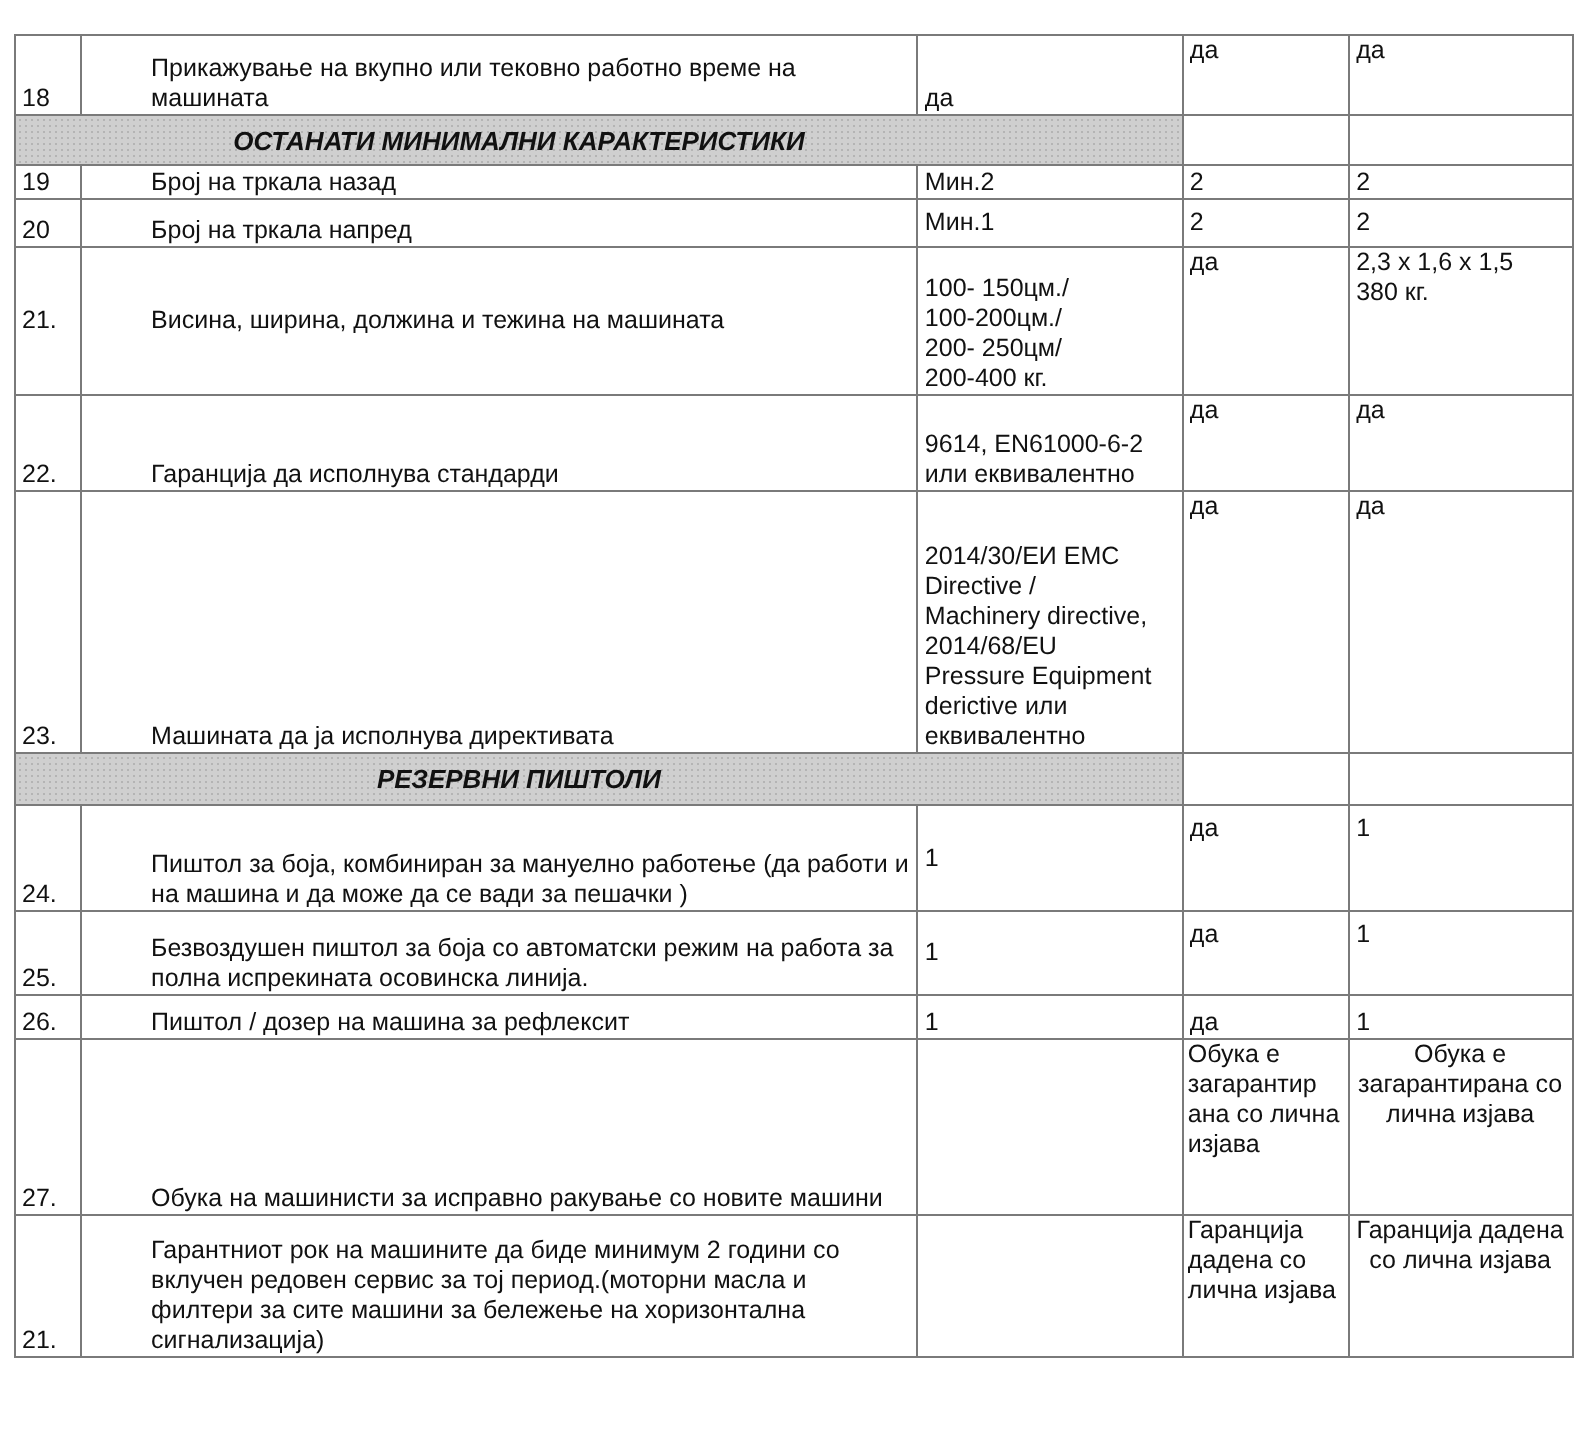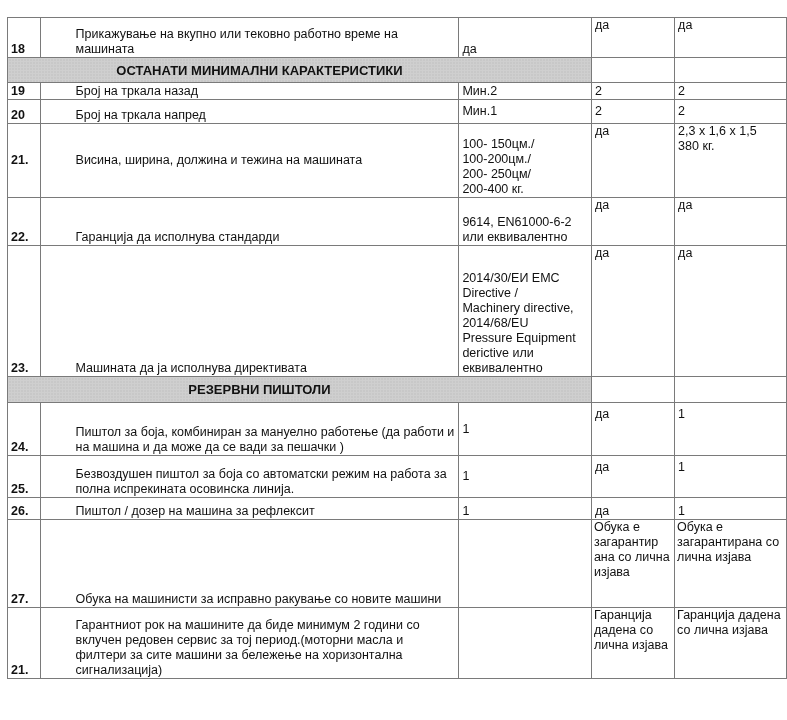--- a/index.html
+++ b/index.html
@@ -1,32 +1,32 @@
 <!DOCTYPE html>
 <html><head>
 <meta charset="utf-8">
 <style>
   html, body { margin: 0; padding: 0; background: #ffffff; }
   body { width: 787px; height: 720px; position: relative; overflow: hidden;
          font-family: "Liberation Sans", sans-serif; color: #111; font-size: 12.5px; }
   table { position: absolute; left: 7px; top: 17px; border-collapse: collapse; table-layout: fixed; }
   td { border: 1px solid #7a7a7a; padding: 0 3px; line-height: 15px; vertical-align: bottom; overflow: hidden; }
-  td.num { width: 26px; padding-left: 3px; font-weight: bold; }
+  td.num { width: 26px; padding-left: 3px; }
   td.desc { width: 396px; padding-left: 35px; }
   td.spec { width: 128px; }
   td.offer { width: 77px; }
-  td.last { width: 106px; }
+  td.last { width: 106px; text-align: center; }
   td.center { text-align: left; }
   td.top { vertical-align: top; }
   td.mid { vertical-align: middle; }
   .sec { background-color: #cfcfcf;
          background-image: radial-gradient(#b4b4b4 0.6px, transparent 0.7px);
          background-size: 3px 3px;
          font-weight: bold; font-size: 13px; text-align: center; vertical-align: middle; }
-  .sec span { position: relative; left: -40px; }
+  .sec span { position: relative; left: -40px; font-style: italic; }
   .empty { background: #fff; }
   .ml { white-space: pre-line; margin-left: 39px; }
 </style>
 </head>
 <body>
 
 <table>
   <tbody>
       <tr style="height:40px">
     <td class="num">18</td>

